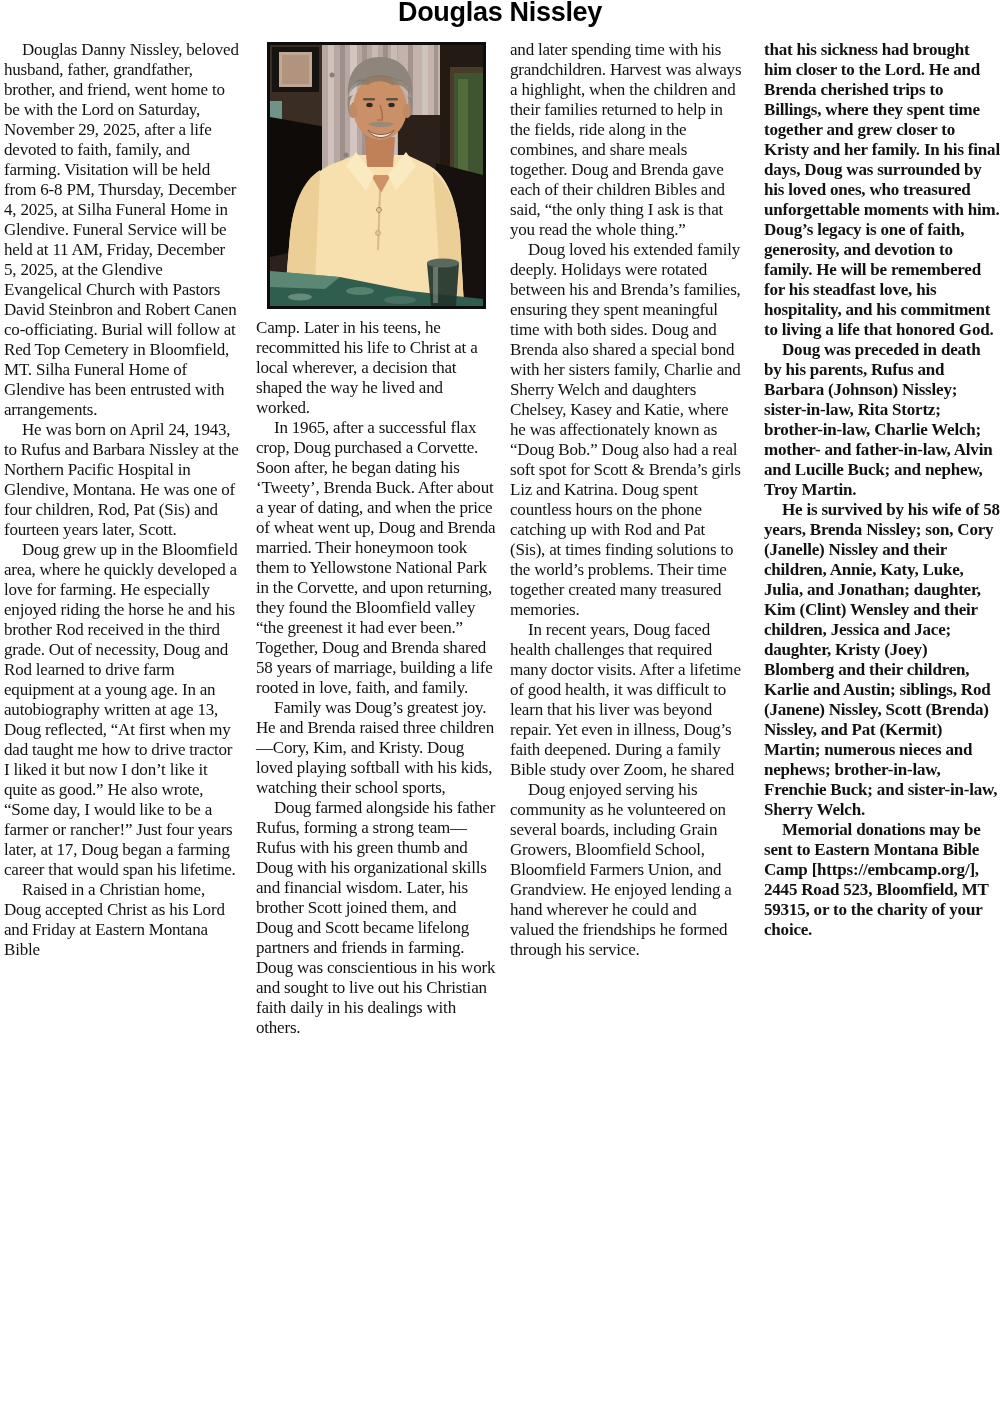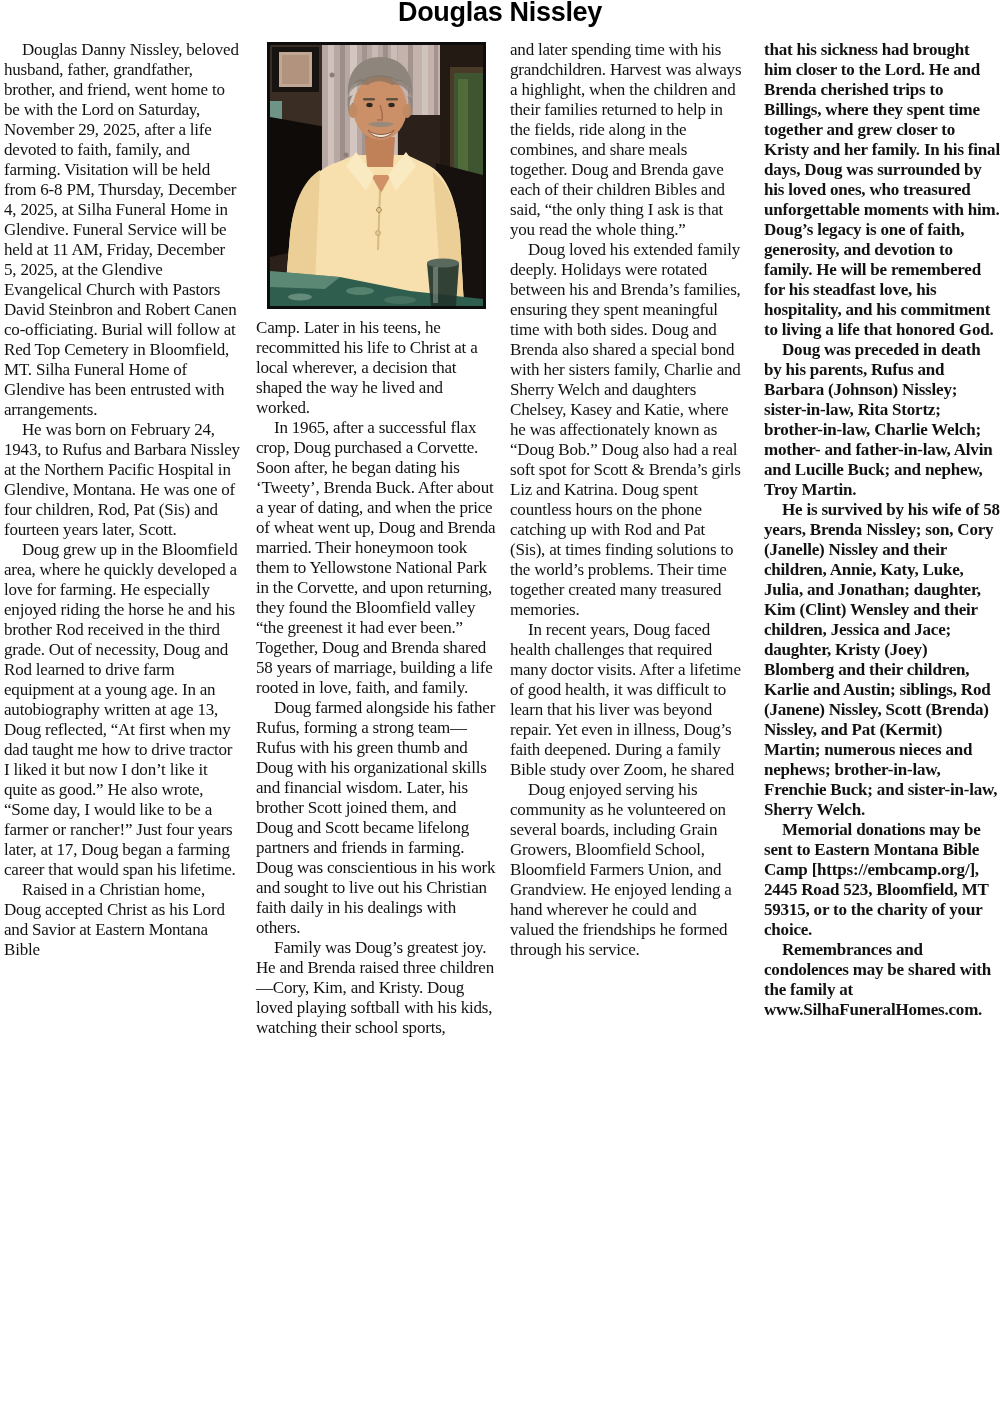--- a/index.html
+++ b/index.html
@@ -148,38 +148,37 @@
     <ellipse cx="130" cy="255" rx="16" ry="4" fill="#567f6d" opacity="0.6"></ellipse>
 
     <path d="M157,218 L189,218 L186,261 L161,261 Z" fill="#22352c" opacity="0.92"></path>
     <ellipse cx="173" cy="218" rx="16" ry="4.5" fill="#59695e"></ellipse>
     <rect x="163" y="222" width="5" height="36" fill="#cfd8cc" opacity="0.35"></rect>
   </svg>
 </div>
 
 <div class="col" id="col1">
   <p class="indent">Douglas Danny Nissley, beloved husband, father, grandfather, brother, and friend, went home to be with the Lord on Saturday, November 29, 2025, after a life devoted to faith, family, and farming. Visitation will be held from 6-8 PM, Thursday, December 4, 2025, at Silha Funeral Home in Glendive. Funeral Service will be held at 11 AM, Friday, December 5, 2025, at the Glendive Evangelical Church with Pastors David Steinbron and Robert Canen co-officiating. Burial will follow at Red Top Cemetery in Bloomfield, MT. Silha Funeral Home of Glendive has been entrusted with arrangements.</p>
-  <p class="indent">He was born on February 24, 1943, to Rufus and Barbara Nissley at the Northern Pacific Hospital in Glendive, Montana.  He was one of four children, Rod, Pat (Sis) and fourteen years later, Scott.</p>
+  <p class="indent">He was born on April 24, 1943, to Rufus and Barbara Nissley at the Northern Pacific Hospital in Glendive, Montana.  He was one of four children, Rod, Pat (Sis) and fourteen years later, Scott.</p>
   <p class="indent">Doug grew up in the Bloomfield area, where he quickly developed a love for farming. He especially enjoyed riding the horse he and his brother Rod received in the third grade. Out of necessity, Doug and Rod learned to drive farm equipment at a young age. In an autobiography written at age 13, Doug reflected, “At first when my dad taught me how to drive tractor I liked it but now I don’t like it quite as good.” He also wrote, “Some day, I would like to be a farmer or rancher!” Just four years later, at 17, Doug began a farming career that would span his lifetime.</p>
-  <p class="indent">Raised in a Christian home, Doug accepted Christ as his Lord and Savior at Eastern Montana Bible</p>
+  <p class="indent">Raised in a Christian home, Doug accepted Christ as his Lord and Friday at Eastern Montana Bible</p>
 </div>
 
 <div class="col" id="col2">
   <p class="cont">Camp. Later in his teens, he recommitted his life to Christ at a local wherever, a decision that shaped the way he lived and worked.</p>
   <p class="indent">In 1965, after a successful flax crop, Doug purchased a Corvette. Soon after, he began dating his ‘Tweety’, Brenda Buck. After about a year of dating, and when the price of wheat went up, Doug and Brenda married. Their honeymoon took them to Yellowstone National Park in the Corvette, and upon returning, they found the Bloomfield valley “the greenest it had ever been.” Together, Doug and Brenda shared 58 years of marriage, building a life rooted in love, faith, and family.</p>
+  <p class="indent">Family was Doug’s greatest joy. He and Brenda raised three children—Cory, Kim, and Kristy. Doug loved playing softball with his kids, watching their school sports,</p>
   <p class="indent">Doug farmed alongside his father Rufus, forming a strong team—Rufus with his green thumb and Doug with his organizational skills and financial wisdom. Later, his brother Scott joined them, and Doug and Scott became lifelong partners and friends in farming.  Doug was conscientious in his work and sought to live out his Christian faith daily in his dealings with others.</p>
-  <p class="indent">Family was Doug’s greatest joy. He and Brenda raised three children—Cory, Kim, and Kristy. Doug loved playing softball with his kids, watching their school sports,</p>
 </div>
 
 <div class="col" id="col3">
   <p class="cont">and later spending time with his grandchildren. Harvest was always a highlight, when the children and their families returned to help in the fields, ride along in the combines, and share meals together. Doug and Brenda gave each of their children Bibles and said, “the only thing I ask is that you read the whole thing.”</p>
   <p class="indent">Doug loved his extended family deeply. Holidays were rotated between his and Brenda’s families, ensuring they spent meaningful time with both sides. Doug and Brenda also shared a special bond with her sisters family, Charlie and Sherry Welch and daughters Chelsey, Kasey and Katie, where he was affectionately known as “Doug Bob.” Doug also had a real soft spot for Scott &amp; Brenda’s girls Liz and Katrina.  Doug spent countless hours on the phone catching up with Rod and Pat (Sis), at times finding solutions to the world’s problems. Their time together created many treasured memories.</p>
   <p class="indent">In recent years, Doug faced health challenges that required many doctor visits. After a lifetime of good health, it was difficult to learn that his liver was beyond repair. Yet even in illness, Doug’s faith deepened. During a family Bible study over Zoom, he shared</p>
   <p class="indent">Doug enjoyed serving his community as he volunteered on several boards, including Grain Growers, Bloomfield School, Bloomfield Farmers Union, and Grandview. He enjoyed lending a hand wherever he could and valued the friendships he formed through his service.</p>
 </div>
 
 <div class="col" id="col4">
   <p class="cont">that his sickness had brought him closer to the Lord. He and Brenda cherished trips to Billings, where they spent time together and grew closer to Kristy and her family. In his final days, Doug was surrounded by his loved ones, who treasured unforgettable moments with him. Doug’s legacy is one of faith, generosity, and devotion to family. He will be remembered for his steadfast love, his hospitality, and his commitment to living a life that honored God.</p>
   <p class="indent">Doug was preceded in death by his parents, Rufus and Barbara (Johnson) Nissley; sister-in-law, Rita Stortz; brother-in-law, Charlie Welch; mother- and father-in-law, Alvin and Lucille Buck; and nephew, Troy Martin.</p>
   <p class="indent">He is survived by his wife of 58 years, Brenda Nissley; son, Cory (Janelle) Nissley and their children, Annie, Katy, Luke, Julia, and Jonathan; daughter, Kim (Clint) Wensley and their children, Jessica and Jace; daughter, Kristy (Joey) Blomberg and their children, Karlie and Austin; siblings, Rod (Janene) Nissley, Scott (Brenda) Nissley, and Pat (Kermit) Martin; numerous nieces and nephews; brother-in-law, Frenchie Buck; and sister-in-law, Sherry Welch.</p>
   <p class="indent">Memorial donations may be sent to Eastern Montana Bible Camp [https://embcamp.org/], 2445 Road 523, Bloomfield, MT 59315, or to the charity of your choice.</p>
-  <p class="indent">Remembrances and condolences may be shared with the family at www.SilhaFuneralHomes.com.</p>
 </div>
 
 </body></html>

